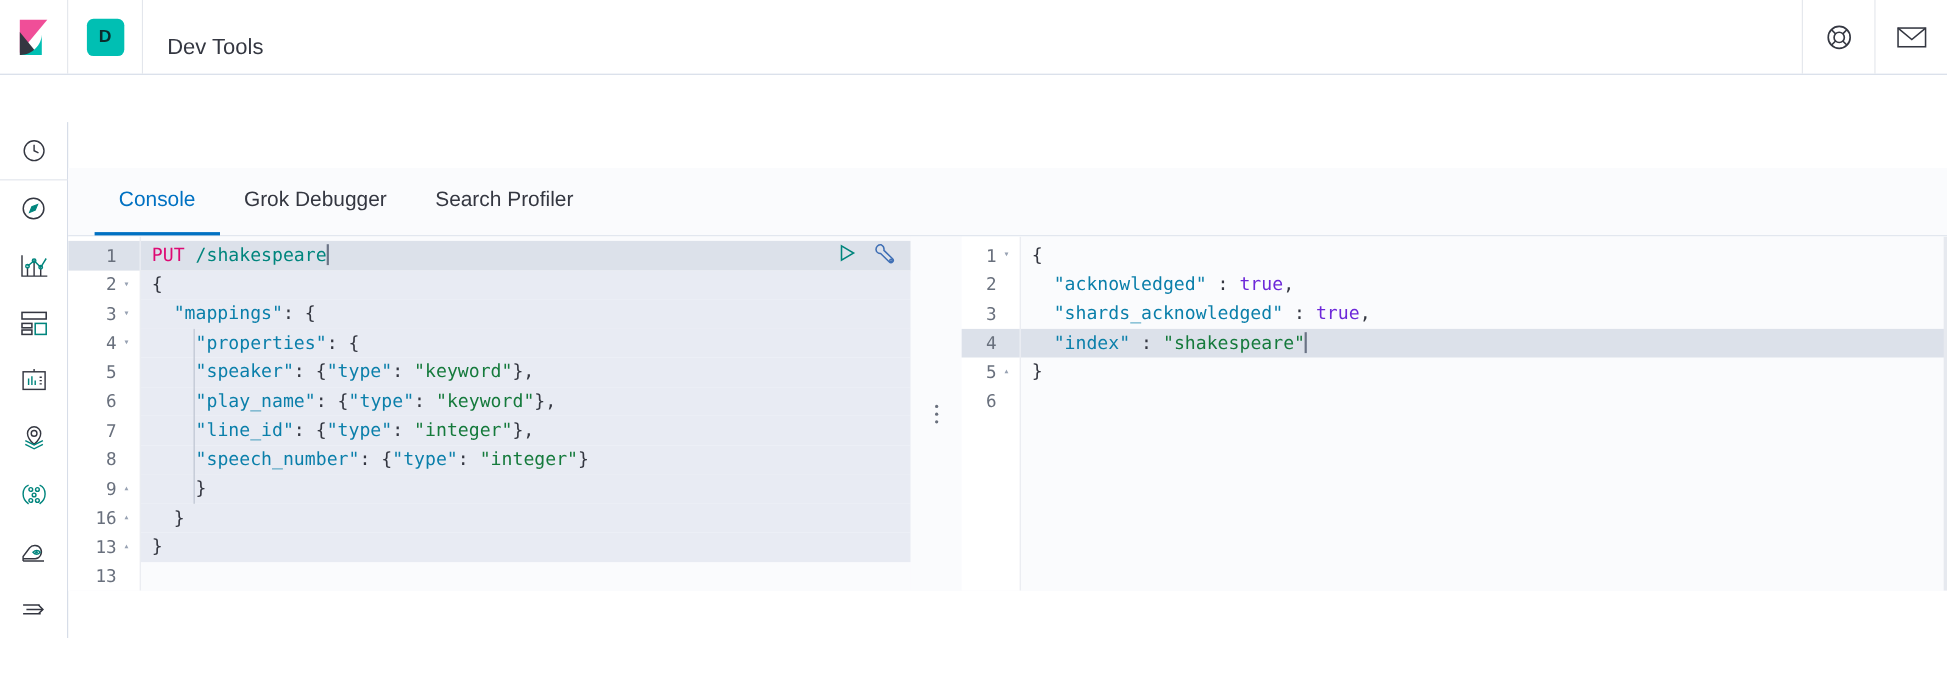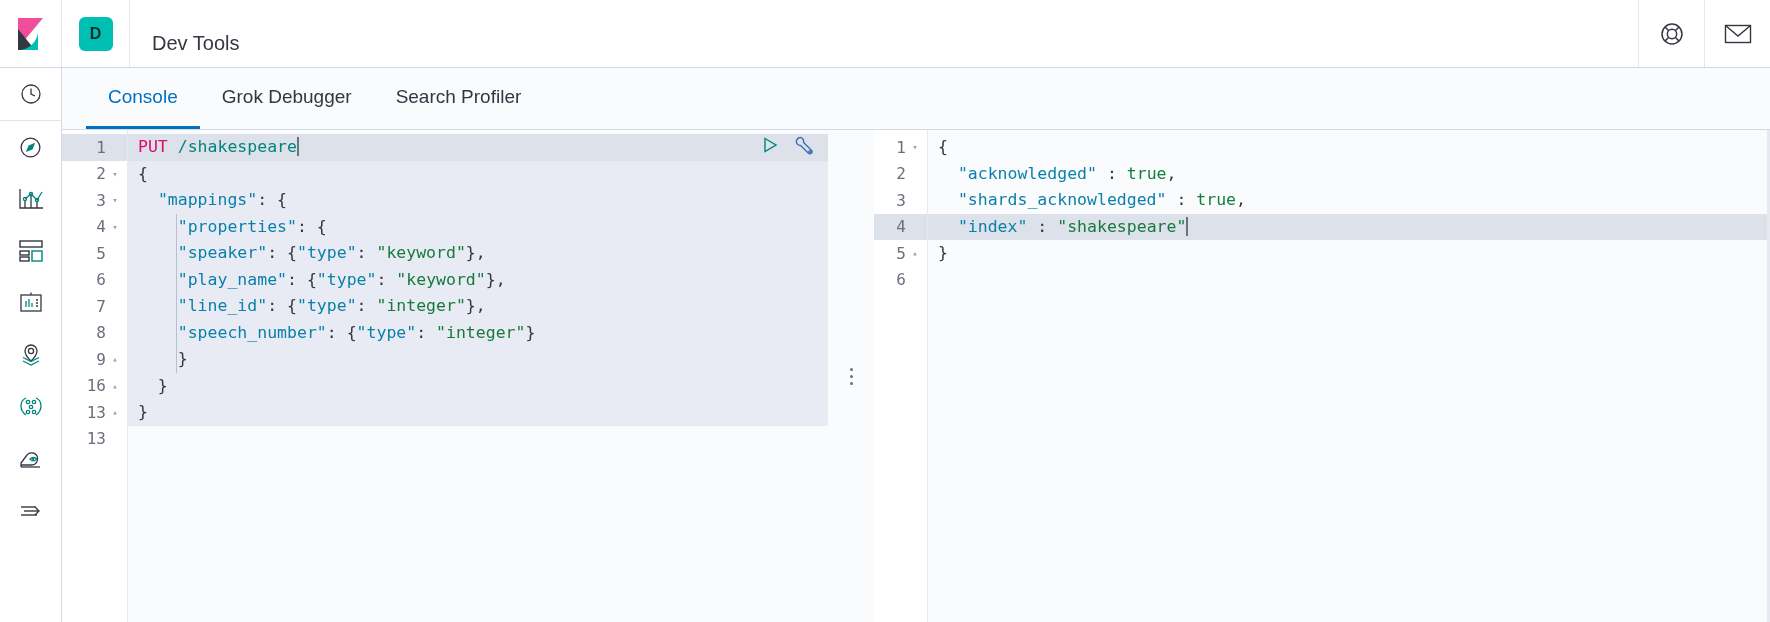--- a/index.html
+++ b/index.html
@@ -38,21 +38,21 @@
     font-size: 20px; color: #343741; flex: 1; margin-top: 20px;
   }
   .hdr-right { display: flex; align-items: stretch; }
   .hdr-icon-btn {
     width: 66px; display: flex; align-items: center; justify-content: center;
     border-left: 1px solid #e3e6ec;
     cursor: pointer;
   }
 
   
-  .body-row { flex: 1; display: flex; min-height: 0; }
+  .body-row { flex: 1; display: flex; min-height: 0; align-items: center; }
 
   
   .nav-rail {
     width: 62px; min-width: 62px; background: #ffffff;
     border-right: 1px solid #d3dae6;
     display: flex; flex-direction: column; align-items: center;
   }
   .nav-item {
     width: 62px; height: 52px;
     display: flex; align-items: center; justify-content: center;
@@ -129,21 +129,21 @@
   .code-left .code-row { background: #e8ebf3; }
   .code-left .code-row.empty { background: transparent; }
   .code-row.hl { background: #dce1ea; }
   .code-right .code-row { background: transparent; }
   .code-right .code-row.hl { background: #dce1ea; }
 
   .tok-method { color: #dd0a73; }
   .tok-url    { color: #00857d; }
   .tok-key    { color: #0a7faa; }
   .tok-str    { color: #157a3c; }
-  .tok-bool   { color: #15803d; }
+  .tok-bool   { color: #6d28d9; }
   .tok-punct  { color: #343741; }
   .caret {
     display: inline-block; width: 2px; height: 19px;
     background: #6a7385; vertical-align: -4px;
   }
   .indent-guide {
     position: absolute; width: 1px; background: #b9c0cd;
     left: 48px;
   }
 

